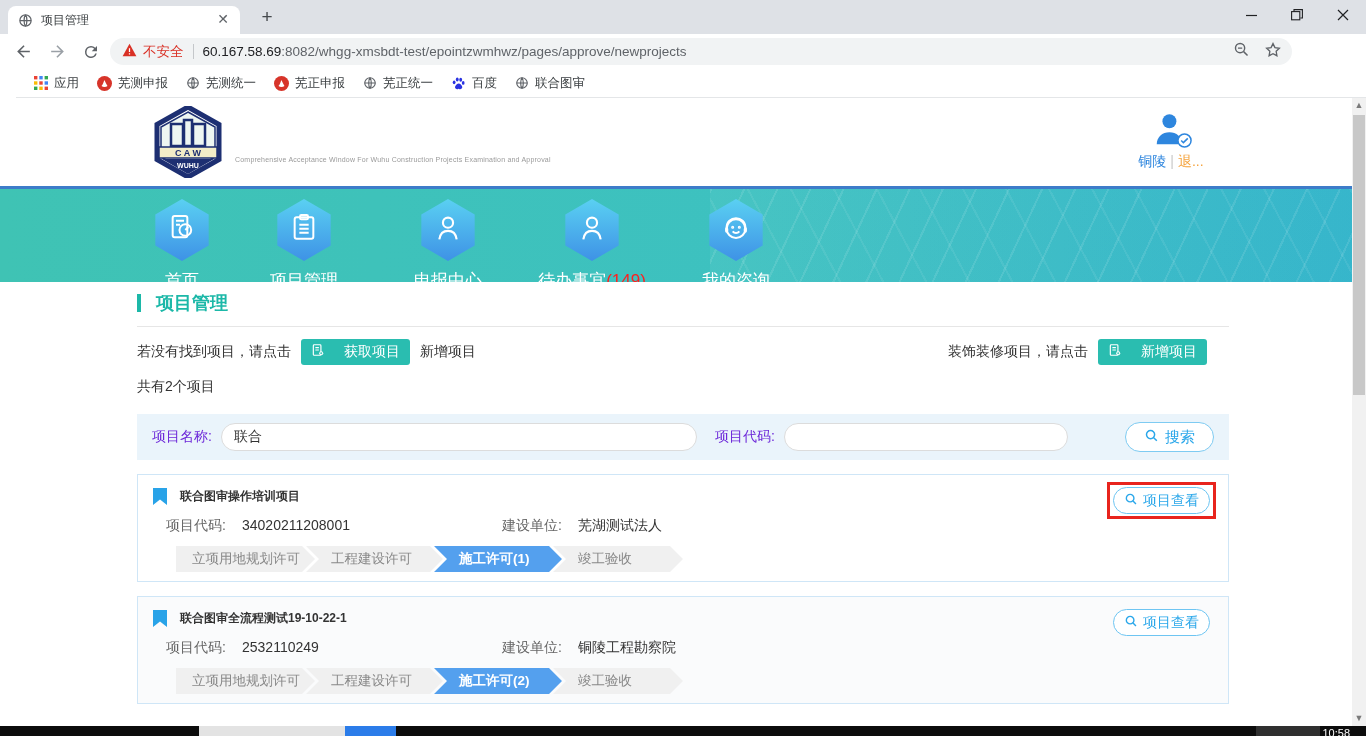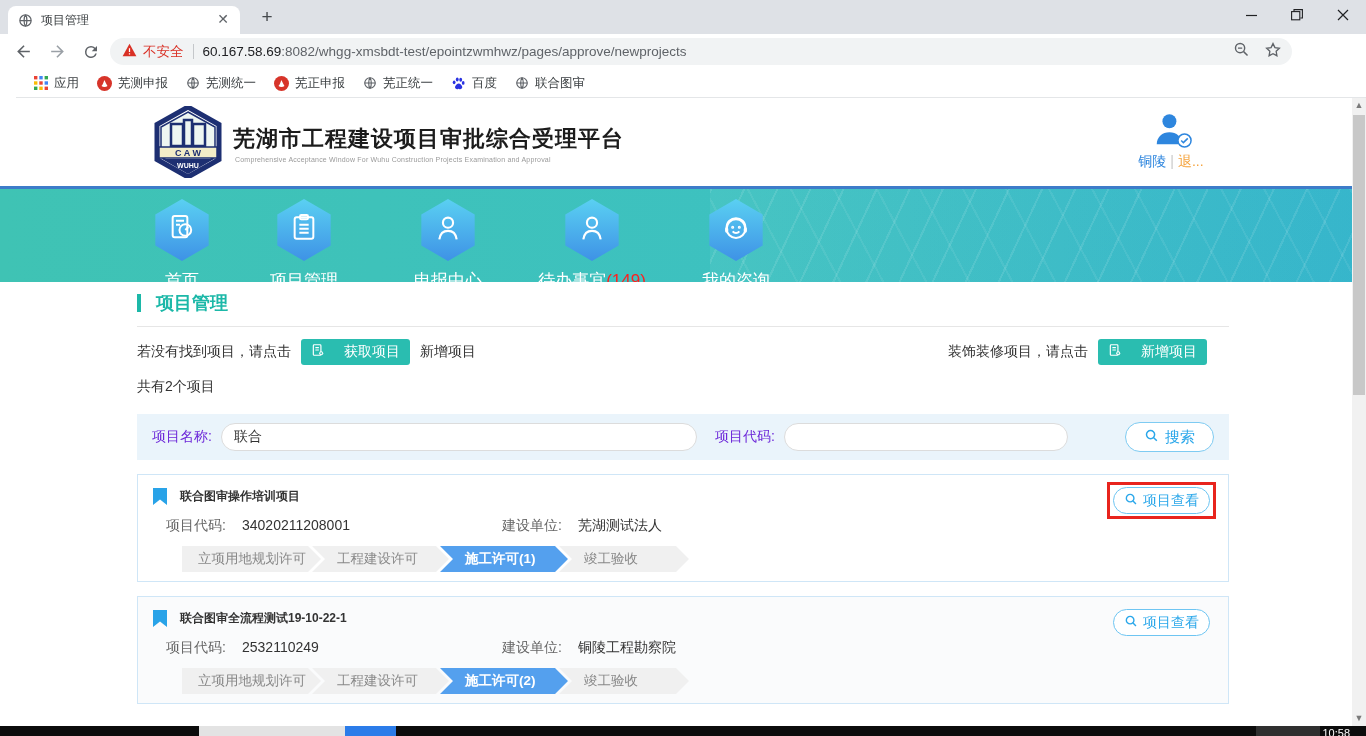--- a/index.html
+++ b/index.html
@@ -88,21 +88,21 @@
   .flag-ico { width:14px; height:17px; background:#29a3e8; clip-path:polygon(0 0,100% 0,100% 100%,50% 68%,0 100%); margin-right:13px; }
   .card-title { font-size:12px; font-weight:bold; color:#333; }
   .view-wrap { position:absolute; right:18px; top:12px; }
   .view-btn { width:97px; height:27px; border-radius:14px; background:#fff; border:1px solid #6ec5f2; color:#2aa7ea;
     font-size:14px; display:inline-flex; align-items:center; justify-content:center; gap:5px; }
   .red-frame { position:absolute; left:-6px; top:-5px; width:109px; height:37px; border:3px solid #e8241d; }
   .info-row { display:flex; margin:12px 0 0 13px; font-size:14px; }
   .lbl { color:#666; width:76px; }
   .val { color:#333; }
   .val-code { width:260px; }
-  .steps { display:flex; margin:11px 0 0 13px;padding-left:16px; }
+  .steps { display:flex; margin:11px 0 0 7px;padding-left:16px; }
   .step { height:26px; line-height:26px; font-size:13.5px; color:#888; background:#f0f0f0; padding-left:25px; margin-right:-9px;
     clip-path:polygon(0 0,calc(100% - 13px) 0,100% 50%,calc(100% - 13px) 100%,0 100%,13px 50%); }
   .step:first-child { clip-path:polygon(0 0,calc(100% - 13px) 0,100% 50%,calc(100% - 13px) 100%,0 100%); padding-left:16px; }
   .step.active { background:#54a0ee; color:#fff; font-weight:bold; }
   .s1 { width:139px; } .s2 { width:137px; } .s3 { width:128px; } .s4 { width:130px; }
 
   
   .scrollbar { position:absolute; right:0; top:98px; width:14px; height:628px; background:#f1f1f1; z-index:9; }
   .sb-arrow { position:absolute; left:0; width:14px; height:15px; color:#7a7a7a; font-size:9px; text-align:center; line-height:15px; }
   .sb-thumb { position:absolute; left:1px; top:17px; width:12px; height:280px; background:#c8c8c8; }
@@ -289,21 +289,20 @@
           <polygon points="35,6 62,21 62,51 35,66 8,51 8,21" fill="#eef6f2" stroke="#1d2f72" stroke-width="1.5"></polygon>
           <rect x="18" y="18" width="12" height="22" fill="none" stroke="#1d2f72" stroke-width="2.5"></rect>
           <rect x="40" y="18" width="12" height="22" fill="none" stroke="#1d2f72" stroke-width="2.5"></rect>
           <rect x="31" y="14" width="8" height="26" fill="none" stroke="#1d2f72" stroke-width="2.5"></rect>
           <rect x="6" y="41" width="58" height="11" fill="#f2edc8" stroke="#1d2f72" stroke-width="1.5"></rect>
           <text x="35" y="50" text-anchor="middle" font-size="9" font-weight="bold" fill="#1d2f72" font-family="Liberation Sans, sans-serif">C A W</text>
           <polygon points="9,53 61,53 35,68" fill="#1d2f72"></polygon>
           <text x="35" y="61.5" text-anchor="middle" font-size="7" font-weight="bold" fill="#ffffff" font-family="Liberation Sans, sans-serif">WUHU</text>
         </svg>
       </div>
-      <div class="hd-title">芜湖市工程建设项目审批综合受理平台</div>
       <div class="hd-sub">Comprehensive Acceptance Window For Wuhu Construction Projects Examination and Approval</div>
       <div class="userbox">
         <div class="user-ico">
           <svg width="38" height="40" viewBox="0 0 24 25" fill="#2e86de">
               <circle cx="11" cy="7" r="4.4"></circle>
               <path d="M3 21.5c0-4.8 3.6-7.6 8-7.6s8 2.8 8 7.6z"></path>
             </svg>
           <svg width="15" height="15" viewBox="0 0 16 16" style="position:absolute;right:-2px;bottom:2px">
               <circle cx="8" cy="8" r="7" fill="#fff" stroke="#2e86de" stroke-width="1.6"></circle>
               <path d="M4.5 8l2.3 2.3L11.5 5.7" fill="none" stroke="#2e86de" stroke-width="1.6"></path>

